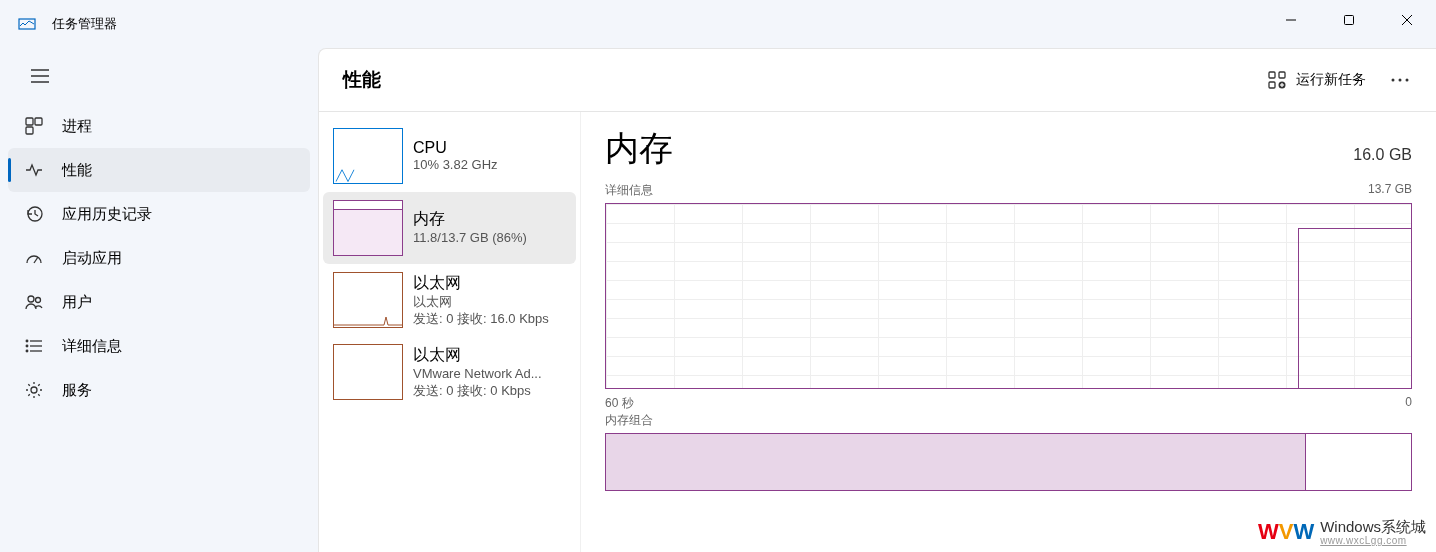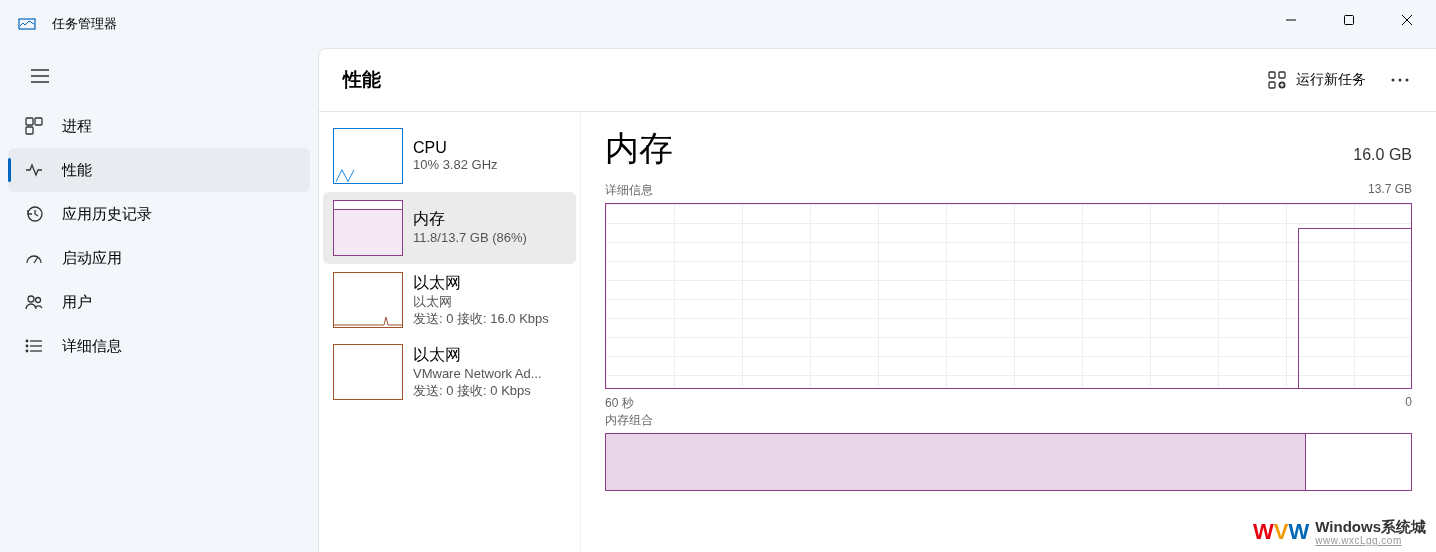--- a/index.html
+++ b/index.html
@@ -55,21 +55,21 @@
     .comp-label { font-size: 12px; color: #666; }
     .comp-chart { height: 58px; border: 1px solid #8b3d8b; margin-top: 4px; position: relative; background: #fff; }
     .comp-fill { position: absolute; top: 0; bottom: 0; left: 0; width: 87%; background: #e8d6e8; border-right: 1px solid #8b3d8b; }
     
     .watermark { position: absolute; right: 10px; bottom: 6px; display: flex; align-items: center; }
     .wm-logo { font-weight: bold; font-size: 22px; display: flex; }
     .wm-logo span:nth-child(1) { color: #e60012; }
     .wm-logo span:nth-child(2) { color: #f39800; }
     .wm-logo span:nth-child(3) { color: #0068b7; }
     .wm-text { margin-left: 6px; display: flex; flex-direction: column; line-height: 1.1; }
-    .wm-main { font-size: 15px; font-weight: bold; color: #333; }
+    .wm-main { font-size: 15px; font-weight: normal; color: #333; }
     .wm-sub { font-size: 10px; color: #999; letter-spacing: 0.5px; text-decoration: underline; }
     
     .cpu-spark { position: absolute; bottom: 2px; left: 2px; color: #0078d4; font-size: 10px; }
     .mem-spark { position: absolute; top: 15%; left: 0; right: 0; bottom: 0; background: #f5e8f5; border-top: 1px solid #8b3d8b; }
     .eth-spark { position: absolute; bottom: 0; left: 0; right: 0; }
   </style>
 </head>
 <body>
 
 <div class="titlebar">
@@ -163,20 +163,29 @@
           <svg width="18" height="18" viewBox="0 0 18 18" fill="none" stroke="#333" stroke-width="1.3">
             <line x1="5" y1="4" x2="17" y2="4"></line>
             <line x1="5" y1="9" x2="17" y2="9"></line>
             <line x1="5" y1="14" x2="17" y2="14"></line>
             <circle cx="2" cy="4" r="0.8" fill="#333"></circle>
             <circle cx="2" cy="9" r="0.8" fill="#333"></circle>
             <circle cx="2" cy="14" r="0.8" fill="#333"></circle>
           </svg>
         </div>
       <div class="nav-label">详细信息</div>
+    </div>
+    <div class="nav-item">
+      <div class="nav-icon">
+          <svg width="18" height="18" viewBox="0 0 18 18" fill="none" stroke="#333" stroke-width="1.3">
+            <circle cx="9" cy="9" r="3"></circle>
+            <path d="M9 1 L9 3 M9 15 L9 17 M1 9 L3 9 M15 9 L17 9 M3.3 3.3 L4.8 4.8 M13.2 13.2 L14.7 14.7 M3.3 14.7 L4.8 13.2 M13.2 4.8 L14.7 3.3"></path>
+          </svg>
+        </div>
+      <div class="nav-label">服务</div>
     </div>
   </div>
 
   <div class="content">
     <div class="content-header">
       <div class="content-title">性能</div>
       <div class="header-btn">
         <div class="header-btn-icon">
             <svg width="18" height="18" viewBox="0 0 18 18" fill="none" stroke="#333" stroke-width="1.3">
               <rect x="1" y="1" width="6" height="6" rx="1"></rect>

